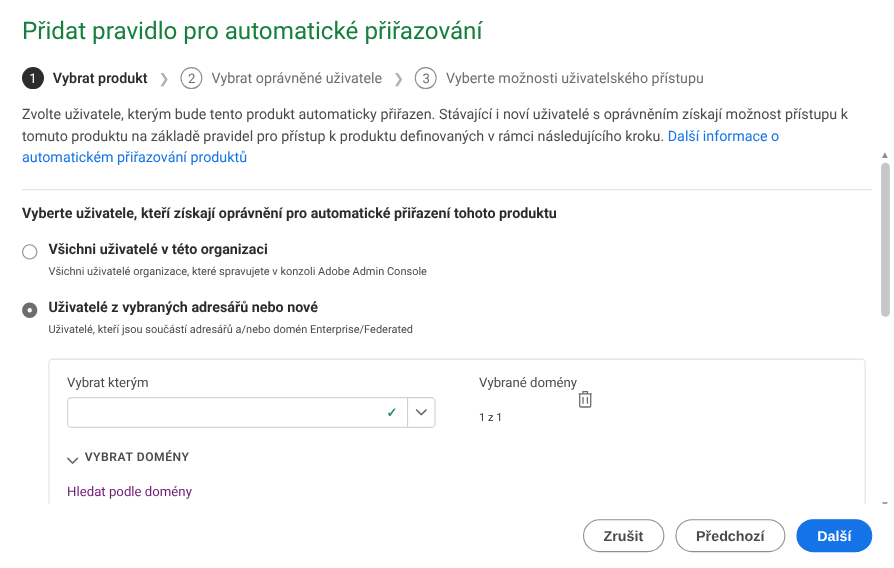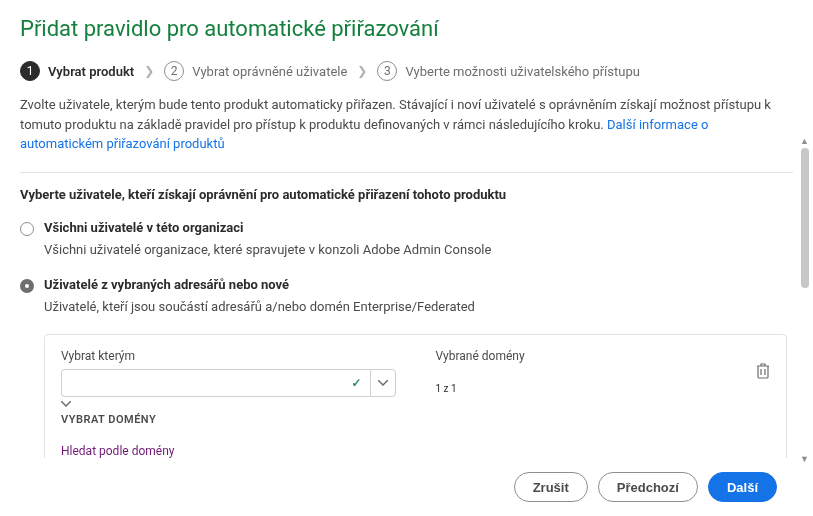--- a/index.html
+++ b/index.html
@@ -15,42 +15,42 @@
   .chev { color: #b0b0b0; font-size: 12px; }
   .desc { font-size: 13px; line-height: 1.5; color: #4b4b4b; margin-bottom: 18px; }
   .desc a { color: #1473e6; text-decoration: none; }
   .scroll-area { position: relative; border-top: 1px solid #e1e1e1; }
   .scroll-inner { padding-top: 14px; }
   .section-heading { font-weight: 700; font-size: 13px; margin-bottom: 18px; }
   .radio-row { display: flex; align-items: flex-start; gap: 10px; margin-bottom: 6px; }
   .radio { width: 14px; height: 14px; border: 1px solid #8e8e8e; border-radius: 50%; margin-top: 2px; flex-shrink: 0; position: relative; }
   .radio.selected { border: 5px solid #6e6e6e; width: 14px; height: 14px; }
   .radio-label { font-weight: 700; font-size: 13px; }
-  .radio-sub { font-size: 13px; color: #4b4b4b; margin-left: 24px; margin-bottom: 20px; }
+  .radio-sub { font-size: 10px; color: #4b4b4b; margin-left: 24px; margin-bottom: 20px; }
   .box { border: 1px solid #e1e1e1; border-radius: 4px; padding: 14px 16px; margin-left: 24px; margin-right: 6px; margin-top: 8px; }
   .box-row { display: flex; gap: 40px; align-items: flex-start; }
   .col { flex: 1; }
   .field-label { font-size: 12px; color: #4b4b4b; margin-bottom: 6px; }
   .combo { display: flex; }
   .combo-input { flex: 1; height: 28px; border: 1px solid #d0d0d0; border-right: none; border-radius: 4px 0 0 4px; padding: 0 8px; font-size: 12px; display: flex; align-items: center; justify-content: space-between; }
   .combo-check { color: #268e6c; font-weight: bold; }
   .combo-btn { width: 26px; height: 28px; border: 1px solid #d0d0d0; border-radius: 0 4px 4px 0; display: flex; align-items: center; justify-content: center; background: #fff; cursor: pointer; }
-  .dom-header { display: flex; justify-content: space-between; align-items: center; }
+  .dom-header { display: flex; align-items: center; }
   .dom-counts { font-size: 10px; font-weight: 400; margin-top: 20px; }
   .trash { color: #6e6e6e; cursor: pointer; }
-  .expand { display: flex; align-items: flex-start; gap: 6px; font-size: 11px; font-weight: 600; letter-spacing: 0.5px; color: #4b4b4b; margin-top: 4px; cursor: pointer; flex-direction: column; }
+  .expand { display: flex; align-items: flex-end; gap: 6px; font-size: 11px; font-weight: 600; letter-spacing: 0.5px; color: #4b4b4b; margin-top: 20px; cursor: pointer; }
   .search-row { display: flex; align-items: center; gap: 30px; margin-top: 18px; }
   .search-col { }
   .search-label { font-size: 12px; color: #701a75; margin-bottom: 6px; }
   .search-input { width: 230px; height: 28px; border: 1px solid #d0d0d0; border-radius: 4px; display: flex; align-items: center; padding: 0 8px; gap: 6px; }
   .search-input svg { flex-shrink: 0; }
   .search-input input { border: none; outline: none; flex: 1; font-size: 12px; }
   .check-row { display: flex; align-items: center; gap: 8px; font-size: 12px; margin-top: 18px; }
   .checkbox { width: 14px; height: 14px; border-radius: 2px; background: #1473e6; display: flex; align-items: center; justify-content: center; color: #fff; font-size: 10px; }
-  .footer { position: absolute; bottom: 0; left: 0; right: 16px; padding: 14px 20px; display: flex; justify-content: flex-end; gap: 10px; background: #fff; }
+  .footer { position: absolute; bottom: 0; left: 0; right: 0; padding: 14px 20px; display: flex; justify-content: flex-end; gap: 10px; background: #fff; }
   .btn { height: 30px; padding: 0 18px; border-radius: 15px; font-size: 13px; font-weight: 600; cursor: pointer; border: 1px solid #8e8e8e; background: #fff; color: #4b4b4b; }
   .btn.primary { background: #1473e6; border-color: #1473e6; color: #fff; }
   .scrollbar { position: absolute; right: 4px; top: 148px; width: 8px; height: 140px; background: #c7c7c7; border-radius: 4px; }
   .scrollbar-arrow { position: absolute; right: 4px; font-size: 9px; color: #8e8e8e; }
   .sa-up { top: 136px; }
   .sa-down { top: 454px; }
   svg { display: block; }
 </style>
 </head>
 <body>

